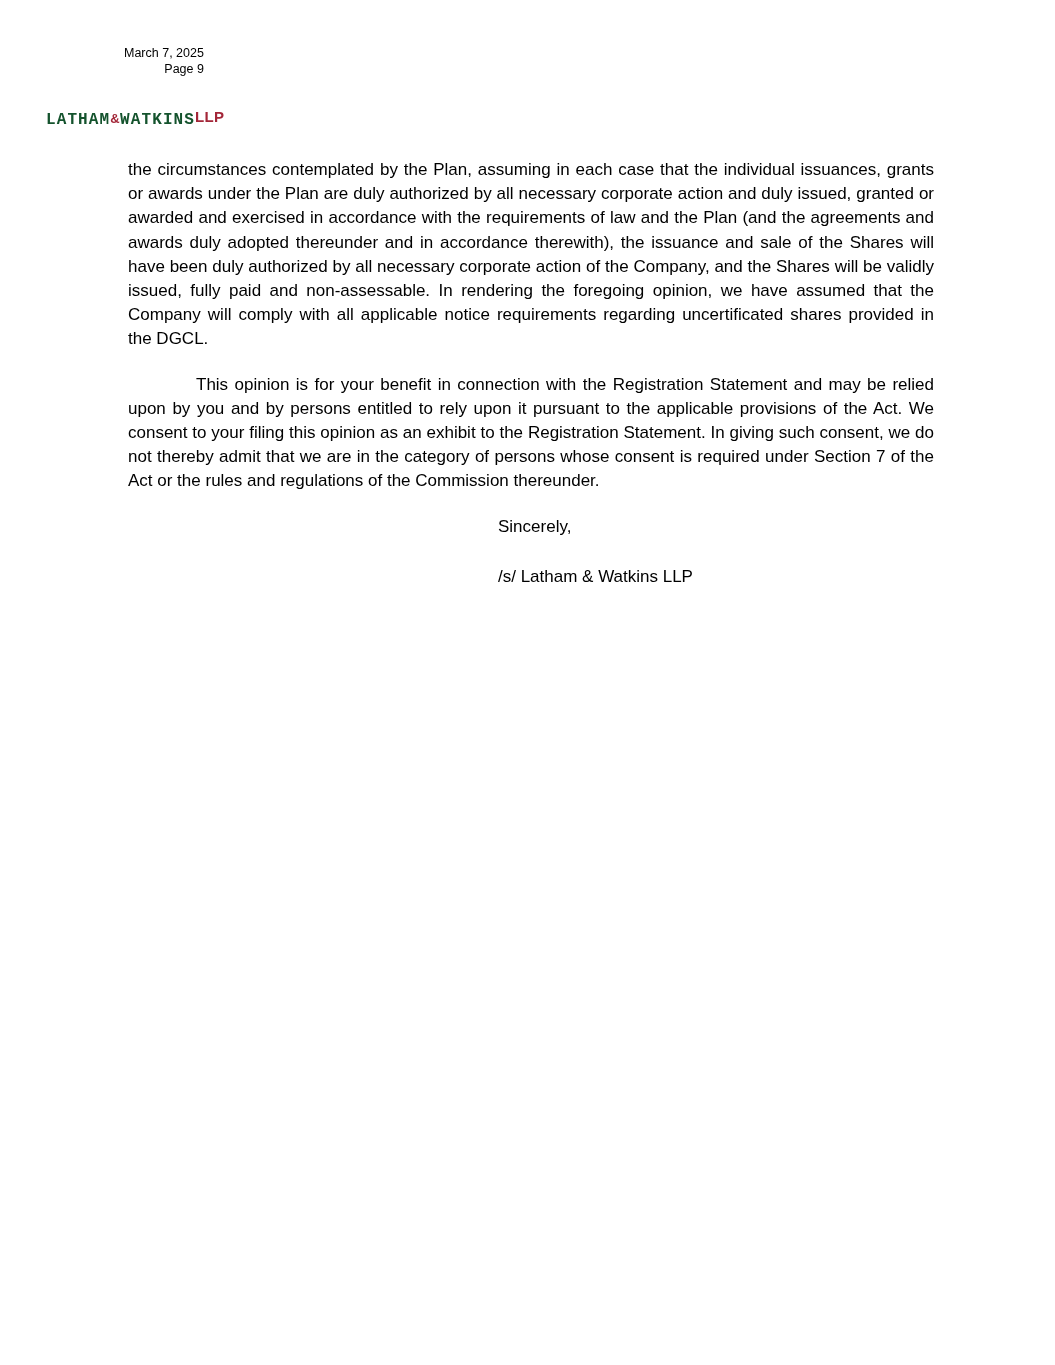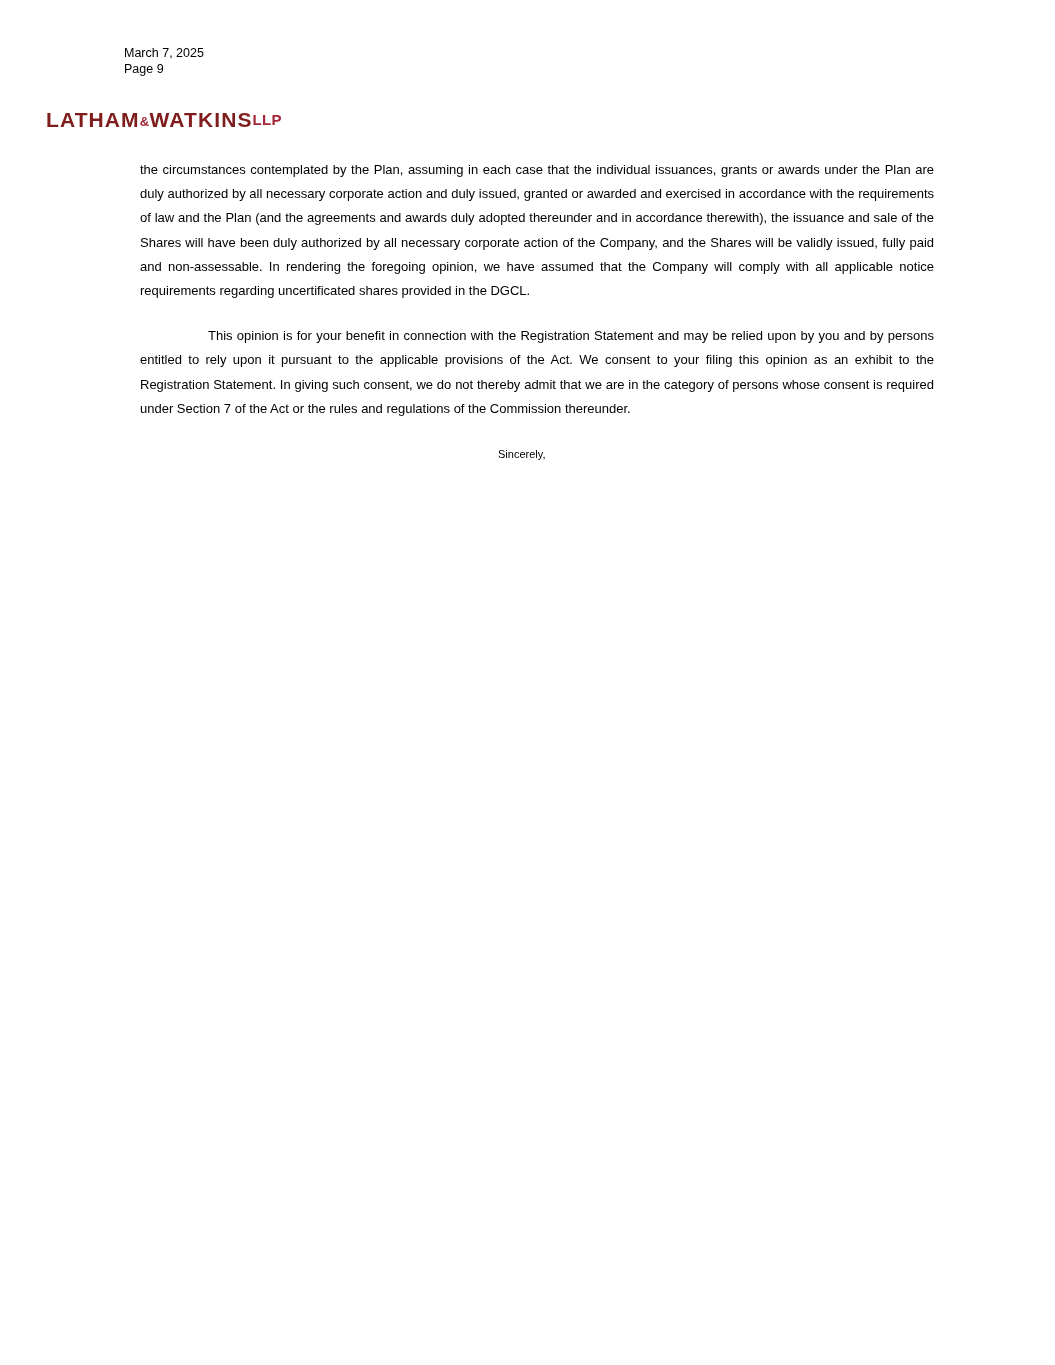--- a/index.html
+++ b/index.html
@@ -21,71 +21,72 @@
     height: 1365px;
     box-sizing: border-box;
   }
   .header-block {
     position: absolute;
     left: 124px;
     top: 45px;
     font-size: 12.5px;
     line-height: 16px;
     color: #000;
+    text-align: right;
   }
   .header-line {
     white-space: nowrap;
   }
   .letterhead {
     position: absolute;
     left: 46px;
     top: 108px;
     white-space: nowrap;
     color: #a32638;
   }
   .letterhead .lw-main {
-    font-family: Liberation Sans, sans-serif;
-    font-size: 21px;
+    font-family: Liberation Mono, monospace;
+    font-size: 16px;
     font-weight: bold;
     letter-spacing: 1.1px;
-    color: #7f1d1d;
+    color: #14532d;
   }
   .letterhead .lw-amp {
     font-size: 13px;
     font-weight: bold;
     letter-spacing: 0.5px;
     vertical-align: 1px;
   }
   .letterhead .lw-llp {
     font-size: 15px;
     font-weight: bold;
     letter-spacing: 0.3px;
     vertical-align: 2px;
   }
   .body-area {
     position: absolute;
     left: 124px;
     top: 158px;
     width: 810px;
   }
   p.para {
-    margin: 0 0 21px 16px;
-    font-size: 13px;
+    margin: 0 0 21px 4px;
+    font-size: 17px;
     line-height: 24.2px;
     text-align: justify;
     text-justify: inter-word;
     color: #000;
   }
   p.para.indent {
     text-indent: 68px;
   }
   .closing {
     margin-top: 14px;
     padding-left: 374px;
-    font-size: 11px;
+    font-size: 17px;
     line-height: 24.2px;
   }
   .closing .sincerely {
     margin: 0 0 26px 0;
   }
   .closing .signature {
     margin: 0;
   }
 </style>
 </head>
@@ -101,16 +102,17 @@
   <div class="letterhead">
     <span class="lw-main">LATHAM</span><span class="lw-amp">&amp;</span><span class="lw-main">WATKINS</span><span class="lw-llp">LLP</span>
   </div>
 
   <div class="body-area">
     <p class="para">the circumstances contemplated by the Plan, assuming in each case that the individual issuances, grants or awards under the Plan are duly authorized by all necessary corporate action and duly issued, granted or awarded and exercised in accordance with the requirements of law and the Plan (and the agreements and awards duly adopted thereunder and in accordance therewith), the issuance and sale of the Shares will have been duly authorized by all necessary corporate action of the Company, and the Shares will be validly issued, fully paid and non-assessable. In rendering the foregoing opinion, we have assumed that the Company will comply with all applicable notice requirements regarding uncertificated shares provided in the DGCL.</p>
     <p class="para indent">This opinion is for your benefit in connection with the Registration Statement and may be relied upon by you and by persons entitled to rely upon it pursuant to the applicable provisions of the Act. We consent to your filing this opinion as an exhibit to the Registration Statement. In giving such consent, we do not thereby admit that we are in the category of persons whose consent is required under Section 7 of the Act or the rules and regulations of the Commission thereunder.</p>
 
     <div class="closing">
       <p class="sincerely">Sincerely,</p>
+      <p class="signature">/s/ Latham &amp; Watkins LLP</p>
     </div>
   </div>
 
 </div>
 
 </body></html>

